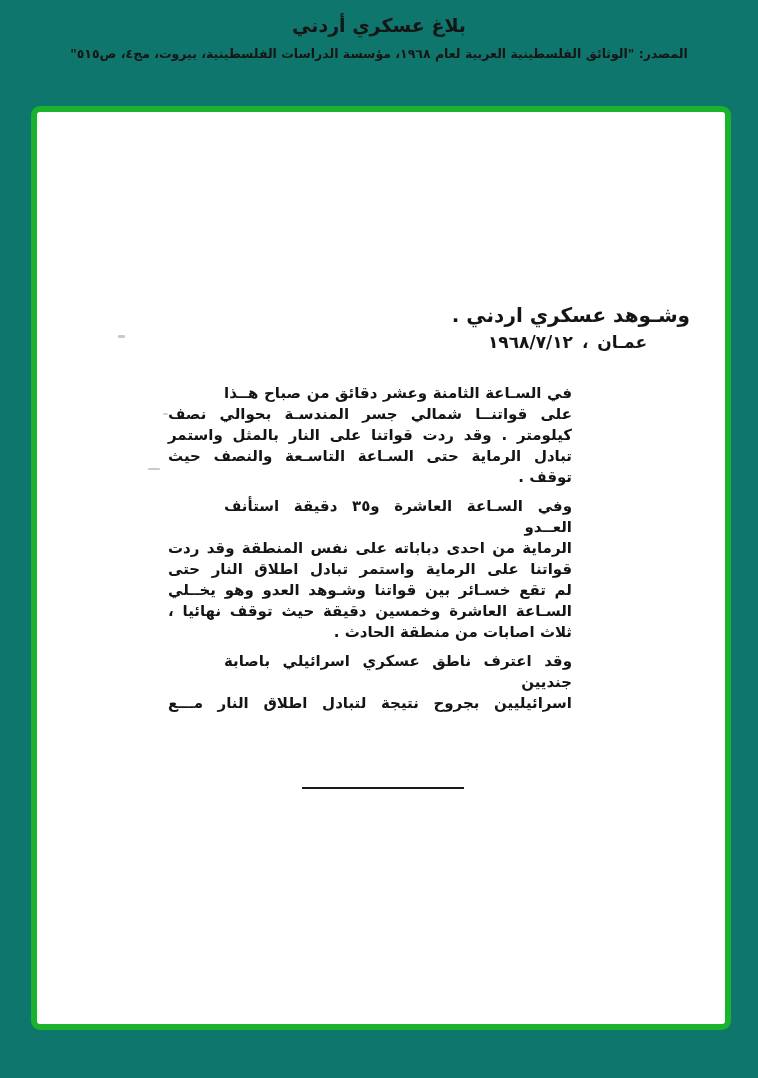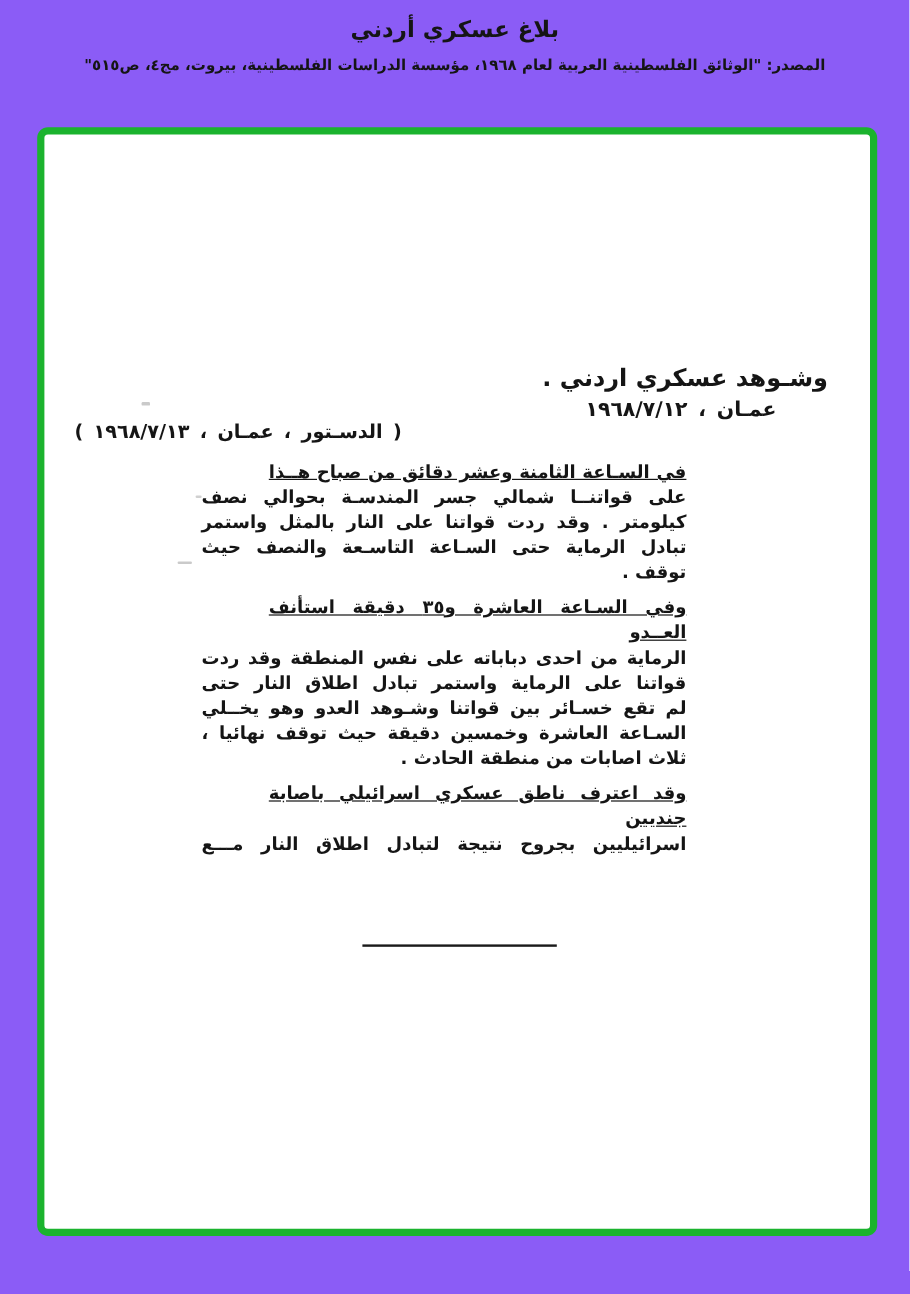--- a/index.html
+++ b/index.html
@@ -4,21 +4,21 @@
 <style>
   html, body {
     margin: 0;
     padding: 0;
     background: #ffffff;
   }
   .page {
     position: relative;
     width: 758px;
     height: 1078px;
-    background: #8b5cf6;
+    background: #0f766e;
     overflow: hidden;
     font-family: "DejaVu Sans", sans-serif;
     color: #151515;
   }
   .hdr-title {
     position: absolute;
     top: 14px;
     left: 0;
     width: 758px;
     text-align: center;
@@ -82,21 +82,21 @@
     font-size: 15px;
     font-weight: bold;
     line-height: 21px;
   }
   .para { margin-bottom: 8px; }
   .para:last-child { margin-bottom: 0; }
   .line {
     text-align: justify;
     text-align-last: justify;
   }
-  .line.first { margin-left: 56px; text-decoration: underline; }
+  .line.first { margin-left: 56px; }
   .line.last { text-align-last: right; }
   .divider {
     top: 675px;
     left: 265px;
     width: 162px;
     height: 2px;
     background: #1a1a1a;
   }
   .speck { background: #8a8a8a; border-radius: 1px; }
   .s1 { top: 223px; left: 81px;  width: 7px;  height: 3px; opacity: .45; }
@@ -111,21 +111,20 @@
   <div class="hdr-title">بلاغ عسكري أردني</div>
 
   <div class="hdr-source">المصدر: "الوثائق الفلسطينية العربية لعام ١٩٦٨، مؤسسة الدراسات الفلسطينية، بيروت، مج٤، ص٥١٥"</div>
 
   <div class="frame" style="border-color: rgb(27, 179, 46);">
 
     <div class="doc-title">وشـوهد عسكري اردني .</div>
 
     <div class="doc-dateline">عمـان ، ١٩٦٨/٧/١٢</div>
 
-    <div class="doc-attribution">( الدسـتور ، عمـان ، ١٩٦٨/٧/١٣ )</div>
 
     <div class="doc-body">
       <div class="para">
           <div class="line first">في السـاعة الثامنة وعشر دقائق من صباح هــذا</div>
           <div class="line">على قواتنــا شمالي جسر المندسـة بحوالي نصف</div>
           <div class="line">كيلومتر . وقد ردت قواتنا على النار بالمثل واستمر</div>
           <div class="line">تبادل الرماية حتى السـاعة التاسـعة والنصف حيث</div>
           <div class="line last">توقف .</div>
         </div>
       <div class="para">

